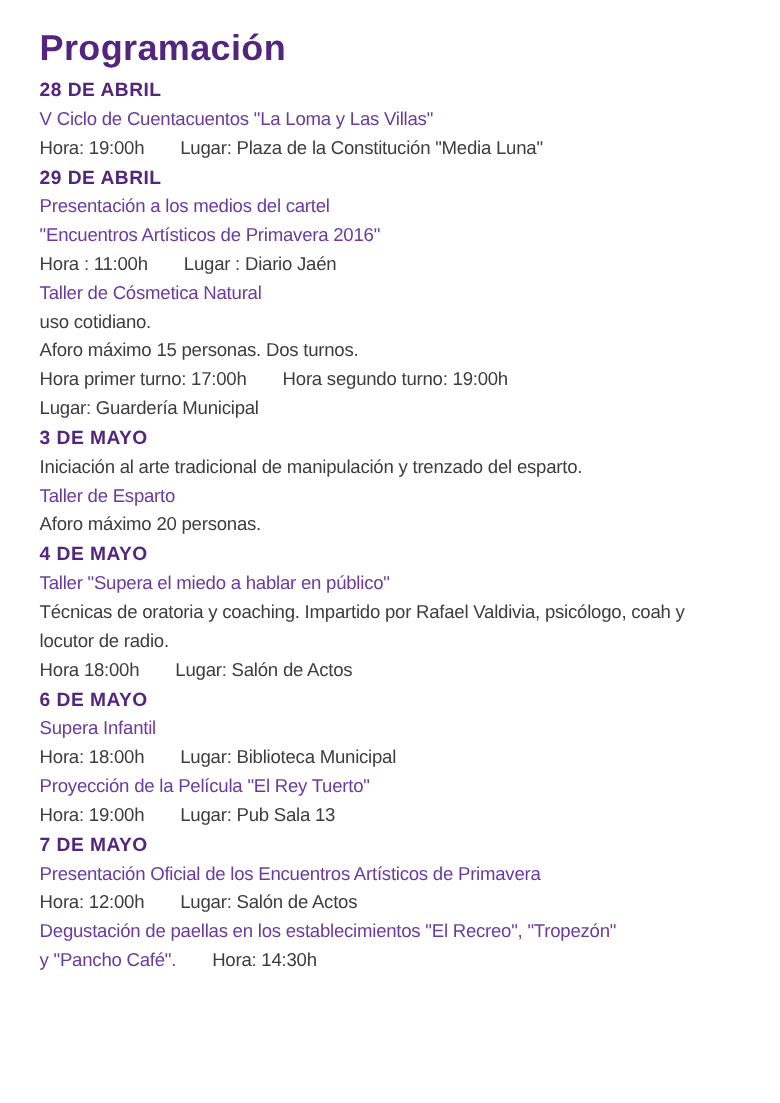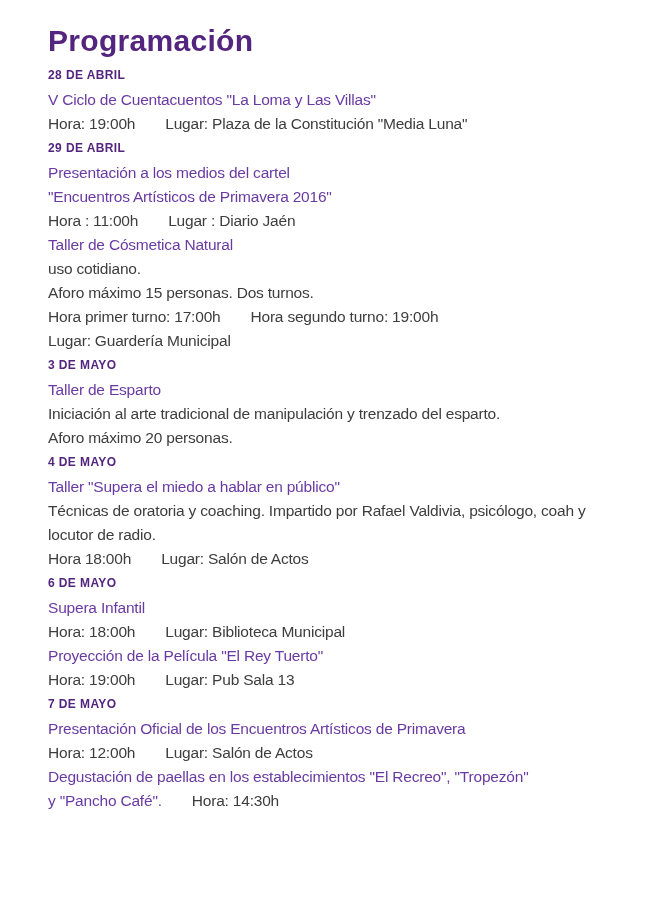--- a/index.html
+++ b/index.html
@@ -7,32 +7,32 @@
     padding: 0;
     background: #ffffff;
   }
   body {
     width: 650px;
     height: 919px;
     overflow: hidden;
     font-family: "Liberation Sans", sans-serif;
   }
   .page {
-    padding: 24px 20px 0 48px;
+    padding: 24px 20px 0 33px;
   }
   .title {
     font-size: 30px;
     font-weight: bold;
     letter-spacing: 0.3px;
     line-height: 34px;
     margin: 0 0 5px 0;
     color: var(--heading-purple, #53257E);
   }
   .date {
-    font-size: 12px;
+    font-size: 16px;
     font-weight: bold;
     letter-spacing: 0.4px;
     line-height: 25px;
     color: var(--heading-purple, #53257E);
   }
   .line {
     font-size: 15.5px;
     line-height: 24px;
     letter-spacing: -0.2px;
     white-space: nowrap;
@@ -67,22 +67,22 @@
       </div>
       <div class="section">
         <div class="line"><span class="seg event">Taller de Cósmetica Natural</span></div>
         <div class="line"><span class="seg body">uso cotidiano.</span></div>
         <div class="line"><span class="seg body">Aforo máximo 15 personas. Dos turnos.</span></div>
         <div class="line"><span class="seg body">Hora primer turno: 17:00h</span><span class="gap"></span><span class="seg body">Hora segundo turno: 19:00h</span></div>
         <div class="line"><span class="seg body">Lugar: Guardería Municipal</span></div>
       </div>
       <div class="section">
         <div class="date">3 DE MAYO</div>
+        <div class="line"><span class="seg body">Iniciación al arte tradicional de manipulación y trenzado del esparto.</span></div>
         <div class="line"><span class="seg event">Taller de Esparto</span></div>
-        <div class="line"><span class="seg body">Iniciación al arte tradicional de manipulación y trenzado del esparto.</span></div>
         <div class="line"><span class="seg body">Aforo máximo 20 personas.</span></div>
       </div>
       <div class="section">
         <div class="date">4 DE MAYO</div>
         <div class="line"><span class="seg event">Taller "Supera el miedo a hablar en público"</span></div>
         <div class="line"><span class="seg body">Técnicas de oratoria y coaching. Impartido por Rafael Valdivia, psicólogo, coah y</span></div>
         <div class="line"><span class="seg body">locutor de radio.</span></div>
         <div class="line"><span class="seg body">Hora 18:00h</span><span class="gap"></span><span class="seg body">Lugar: Salón de Actos</span></div>
       </div>
       <div class="section">

